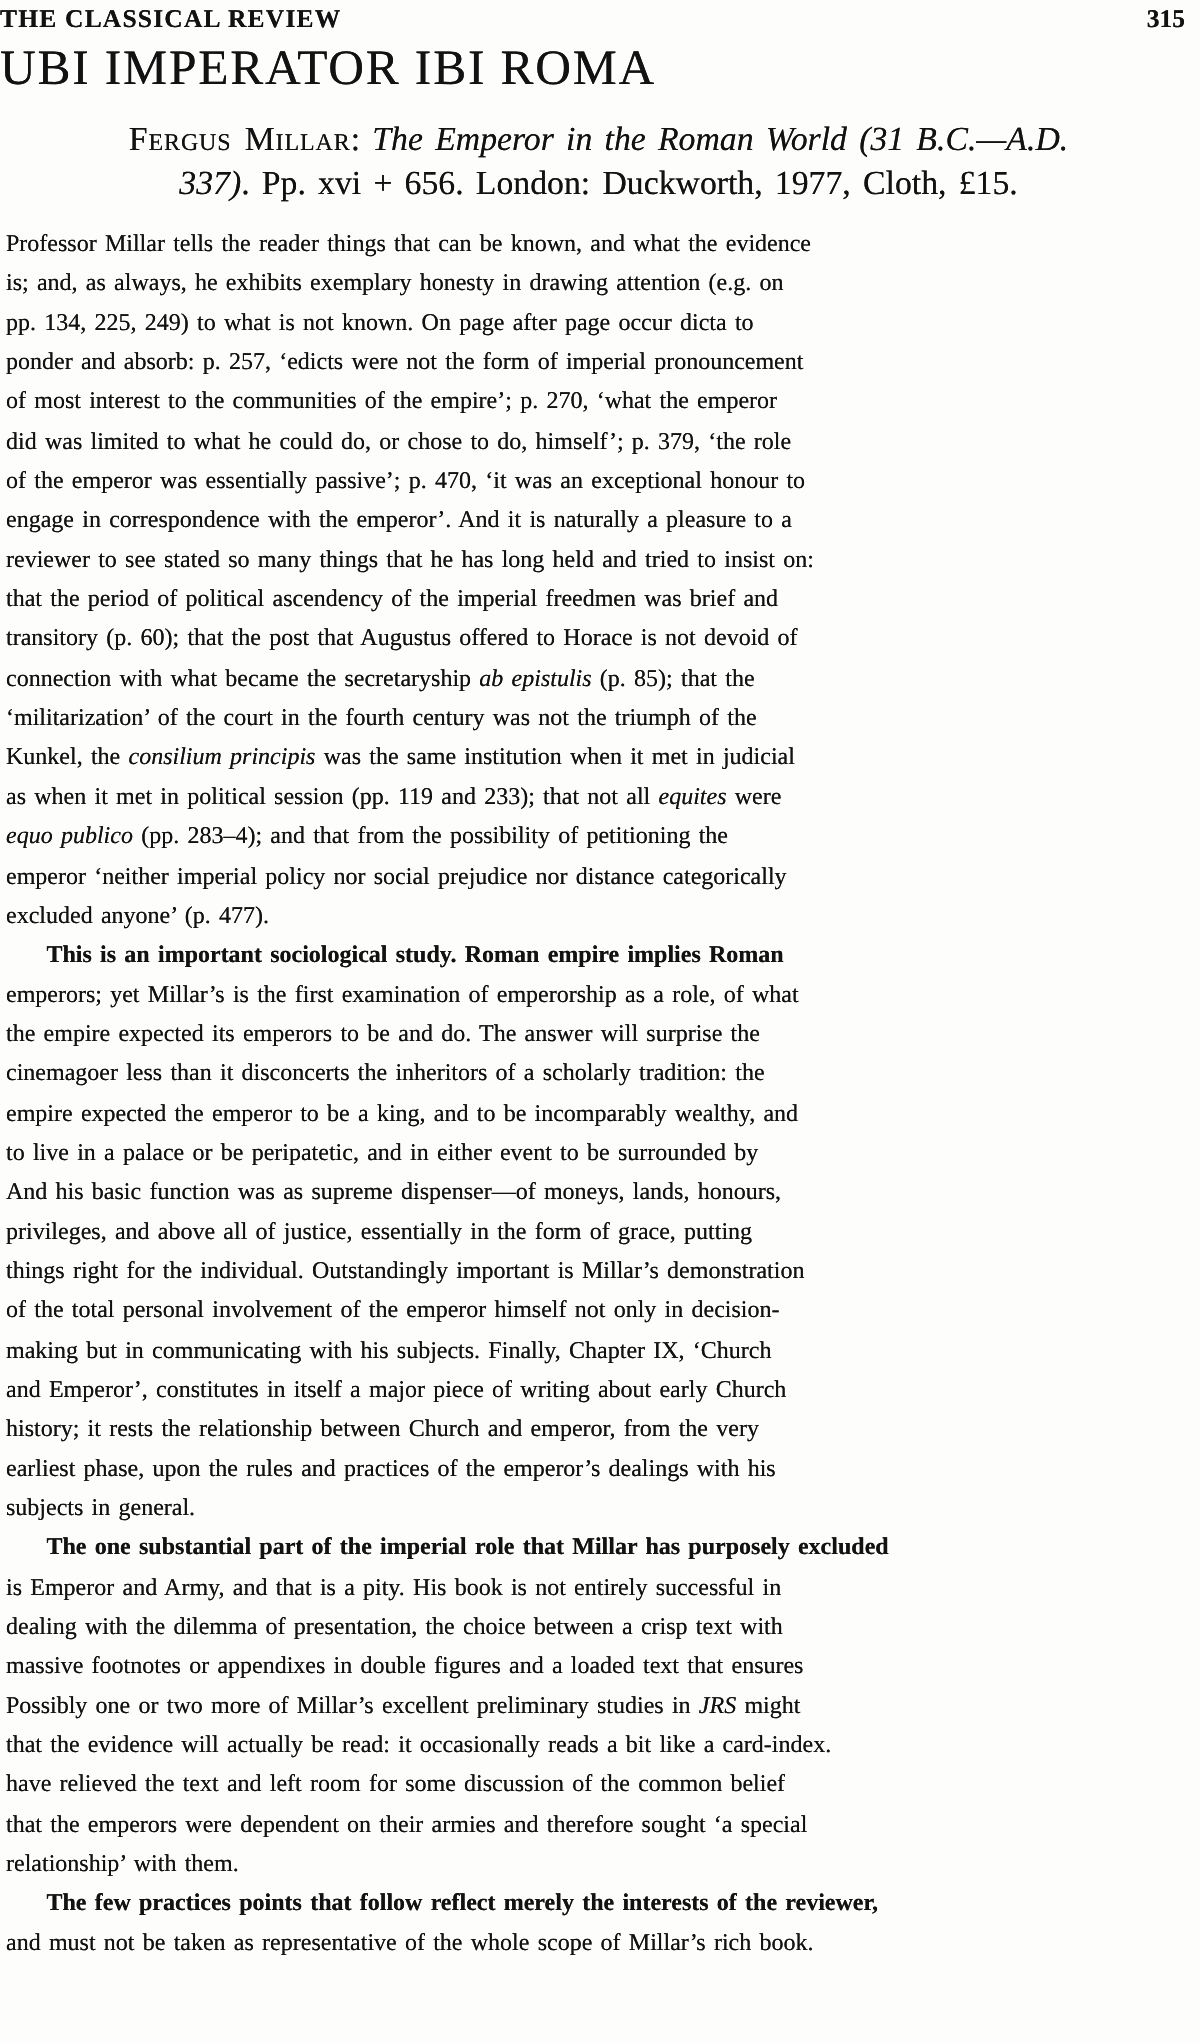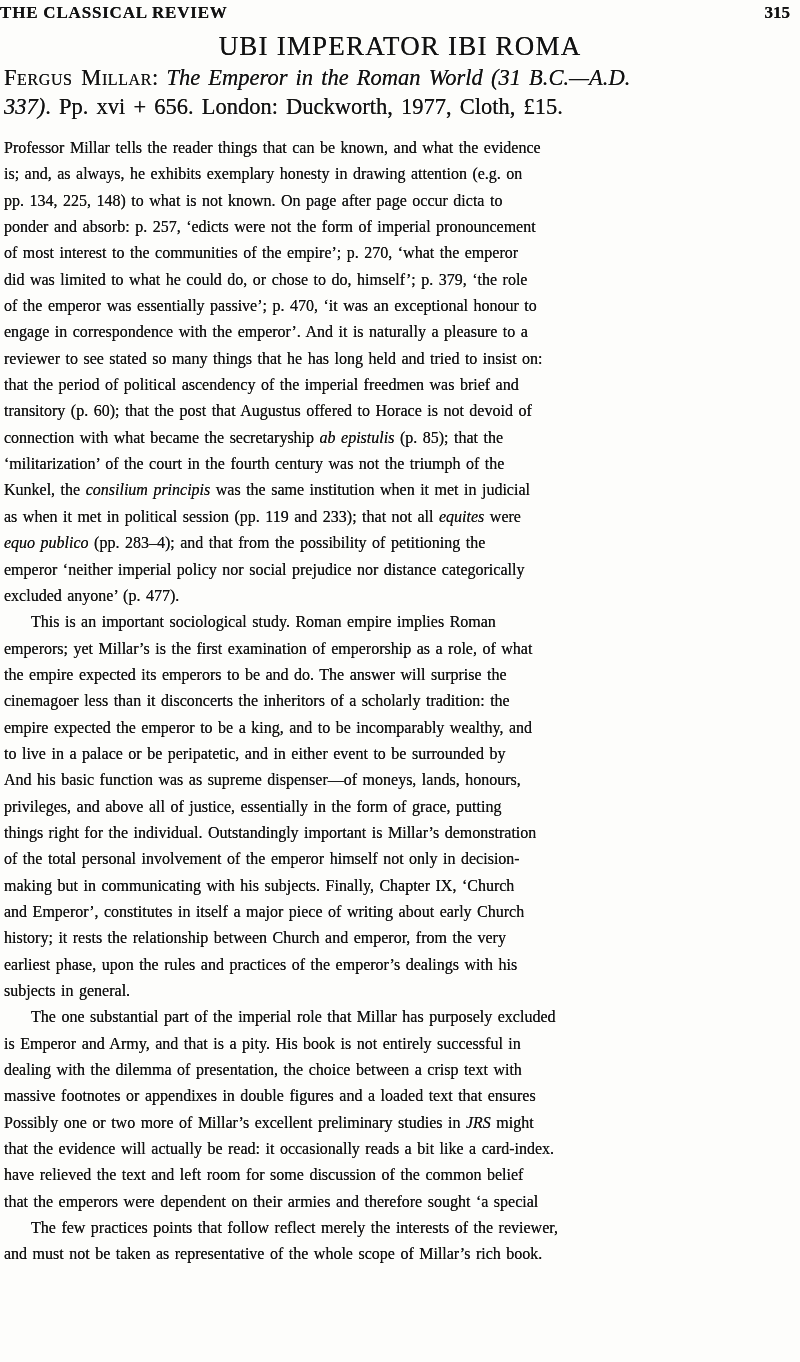--- a/index.html
+++ b/index.html
@@ -27,39 +27,39 @@
   }
   .page-number {
     position: absolute;
     right: 10px;
     top: 3px;
     font-weight: bold;
     font-size: 17px;
   }
   .article-title {
     margin-top: 7px;
-    text-align: center;
-    font-size: 27px;
+    font-size: 33px;
     letter-spacing: 1.2px;
     line-height: 30px;
   }
   .citation {
-    margin: 2px 6px 0 4px;
+    margin: 17px 6px 0 4px;
     font-size: 22.5px;
     line-height: 29px;
     word-spacing: 2.5px;
+    text-align: center;
   }
   .body-text {
     margin: 14px 6px 0 4px;
     font-size: 16px;
     line-height: 26.35px;
     word-spacing: 1.5px;
   }
   .line { white-space: nowrap; }
-  .line.indent { text-indent: 27px; }
+  .line.indent { text-indent: 27px; font-weight: bold; }
   .it { font-style: italic; }
   .sc { font-variant: small-caps; letter-spacing: 0.6px; }
 </style>
 </head>
 <body>
 
 <div class="page">
   <div class="header-row">
     <div class="journal-name">THE CLASSICAL REVIEW</div>
     <div class="page-number">315</div>
@@ -69,21 +69,21 @@
 
   <div class="citation">
       <div class="line"><span class="sc">Fergus Millar</span><span>: </span><span class="it">The Emperor in the Roman World (31 B.C.—A.D.</span></div>
       <div class="line"><span class="it">337)</span><span>. Pp. xvi + 656. London: Duckworth, 1977, Cloth, £15.</span></div>
     </div>
 
   <div class="body-text">
       <div>
         <div class="line"><span>Professor Millar tells the reader things that can be known, and what the evidence</span></div>
         <div class="line"><span>is; and, as always, he exhibits exemplary honesty in drawing attention (e.g. on</span></div>
-        <div class="line"><span>pp. 134, 225, 148) to what is not known. On page after page occur dicta to</span></div>
+        <div class="line"><span>pp. 134, 225, 249) to what is not known. On page after page occur dicta to</span></div>
         <div class="line"><span>ponder and absorb: p. 257, ‘edicts were not the form of imperial pronouncement</span></div>
         <div class="line"><span>of most interest to the communities of the empire’; p. 270, ‘what the emperor</span></div>
         <div class="line"><span>did was limited to what he could do, or chose to do, himself’; p. 379, ‘the role</span></div>
         <div class="line"><span>of the emperor was essentially passive’; p. 470, ‘it was an exceptional honour to</span></div>
         <div class="line"><span>engage in correspondence with the emperor’. And it is naturally a pleasure to a</span></div>
         <div class="line"><span>reviewer to see stated so many things that he has long held and tried to insist on:</span></div>
         <div class="line"><span>that the period of political ascendency of the imperial freedmen was brief and</span></div>
         <div class="line"><span>transitory (p. 60); that the post that Augustus offered to Horace is not devoid of</span></div>
         <div class="line"><span>connection with what became the secretaryship </span><span class="it">ab epistulis</span><span> (p. 85); that the</span></div>
         <div class="line"><span>‘militarization’ of the court in the fourth century was not the triumph of the</span></div>
@@ -112,19 +112,20 @@
       </div>
       <div>
         <div class="line indent"><span>The one substantial part of the imperial role that Millar has purposely excluded</span></div>
         <div class="line"><span>is Emperor and Army, and that is a pity. His book is not entirely successful in</span></div>
         <div class="line"><span>dealing with the dilemma of presentation, the choice between a crisp text with</span></div>
         <div class="line"><span>massive footnotes or appendixes in double figures and a loaded text that ensures</span></div>
         <div class="line"><span>Possibly one or two more of Millar’s excellent preliminary studies in </span><span class="it">JRS</span><span> might</span></div>
         <div class="line"><span>that the evidence will actually be read: it occasionally reads a bit like a card-index.</span></div>
         <div class="line"><span>have relieved the text and left room for some discussion of the common belief</span></div>
         <div class="line"><span>that the emperors were dependent on their armies and therefore sought ‘a special</span></div>
+        <div class="line"><span>relationship’ with them.</span></div>
       </div>
       <div>
         <div class="line indent"><span>The few practices points that follow reflect merely the interests of the reviewer,</span></div>
         <div class="line"><span>and must not be taken as representative of the whole scope of Millar’s rich book.</span></div>
       </div>
     </div>
 </div>
 
 </body></html>

